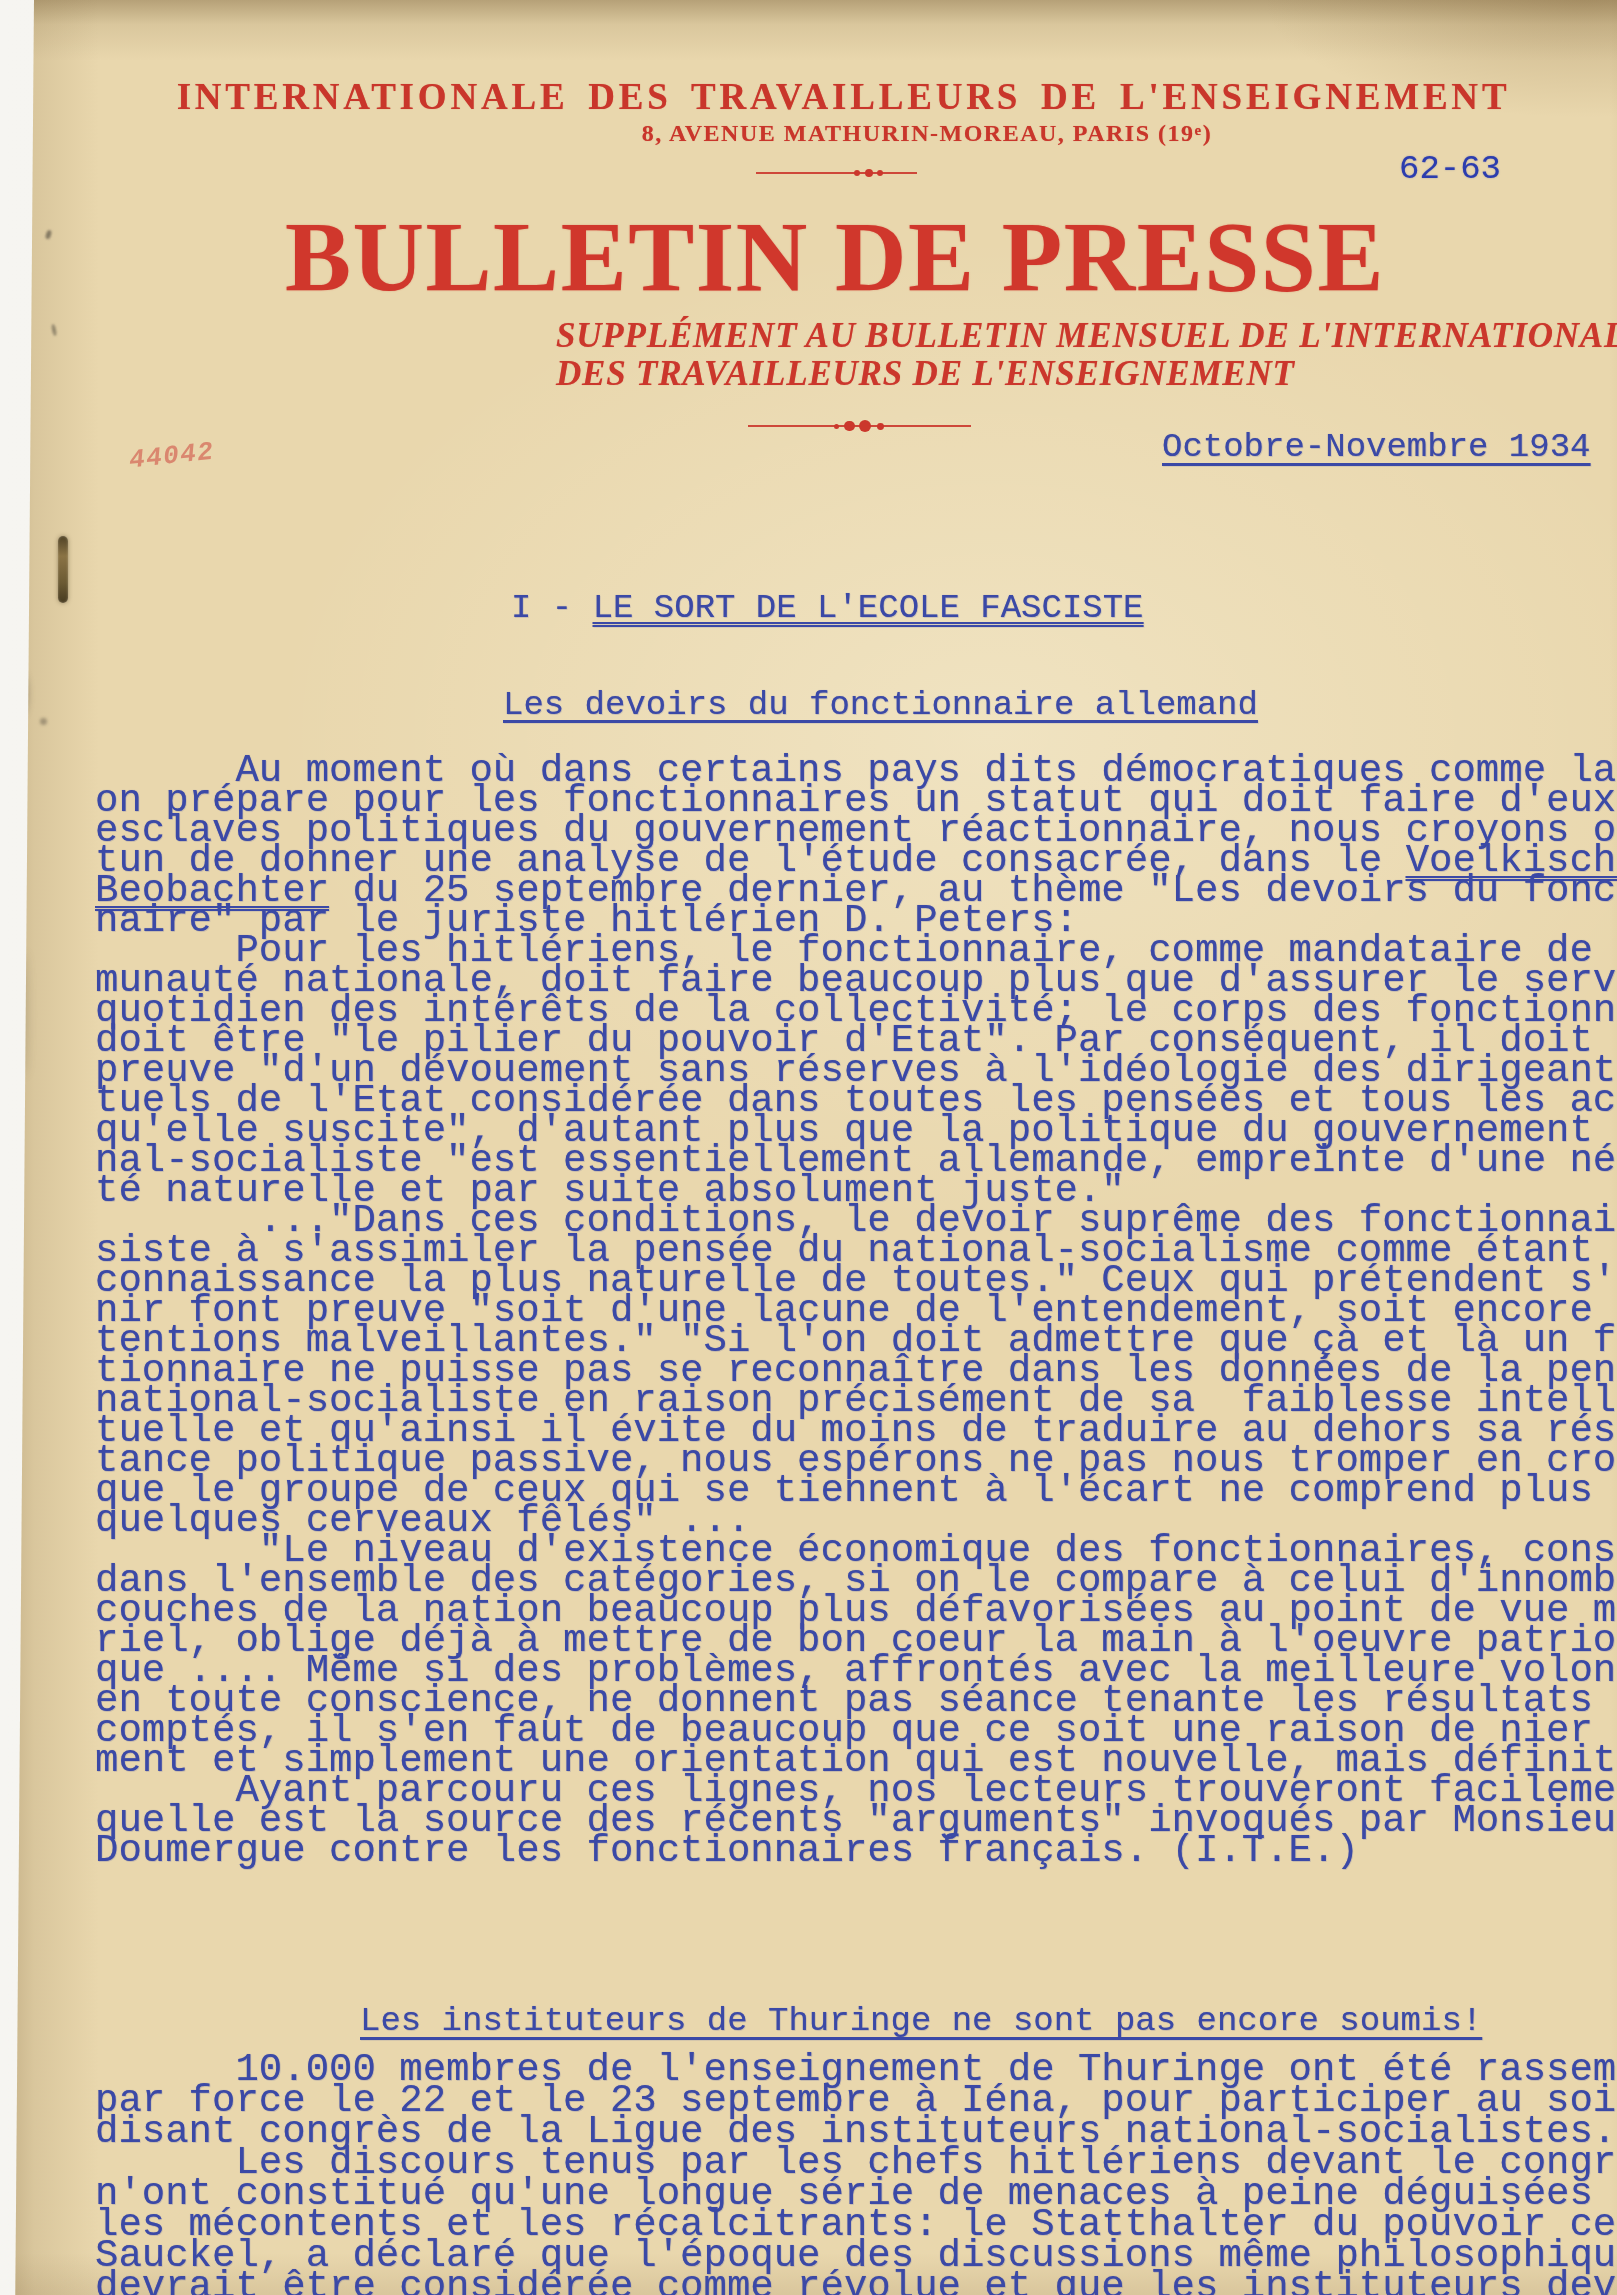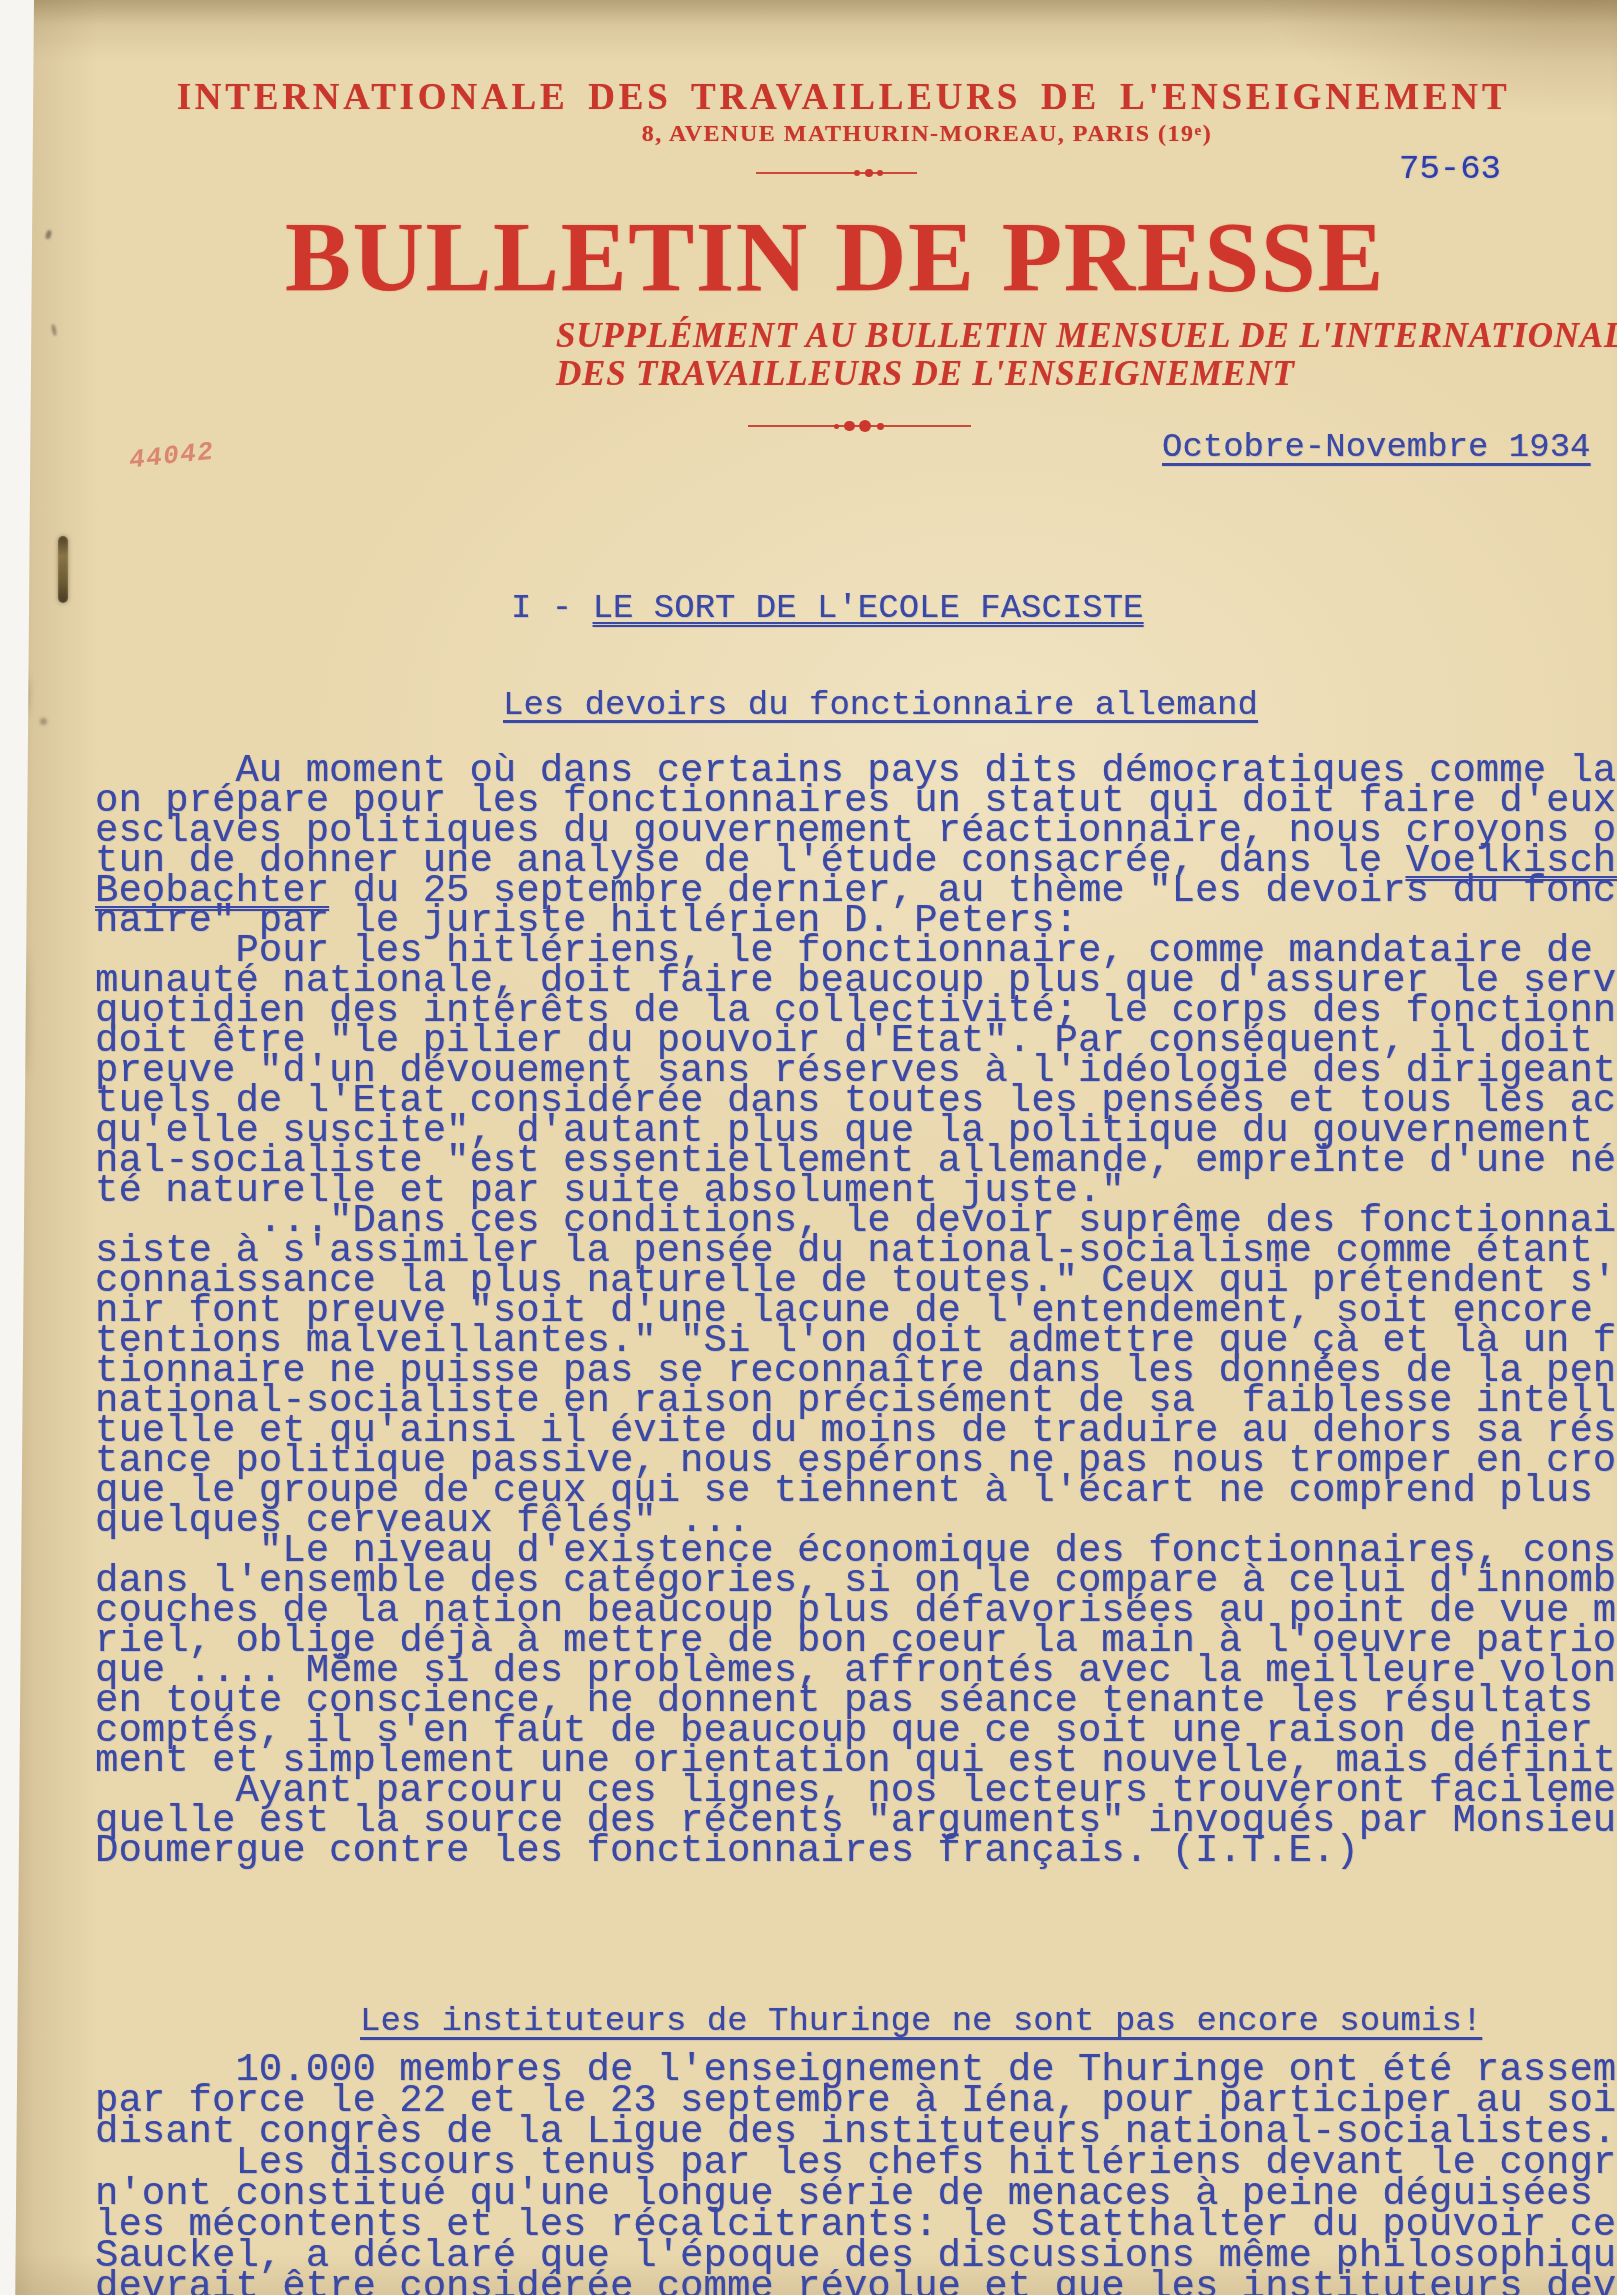--- a/index.html
+++ b/index.html
@@ -80,21 +80,21 @@
 </head>
 <body>
 
 <div class="page">
   <div class="paper">
 
     <div class="abs red-serif org-title">INTERNATIONALE DES TRAVAILLEURS DE L'ENSEIGNEMENT</div>
 
     <div class="abs red-serif address"><span>8, AVENUE MATHURIN-MOREAU, PARIS (19</span><span class="sup-e">e</span><span>)</span></div>
 
-    <div class="abs type stamp-pages">75-63</div>
+    <div class="abs type stamp-pages">62-63</div>
 
     <div class="abs sep sep1">
       <span class="bar"></span>
         <i></i>
         <i></i>
         <i></i>
     </div>
 
     <div class="abs red-serif big-title">BULLETIN DE PRESSE</div>
 

